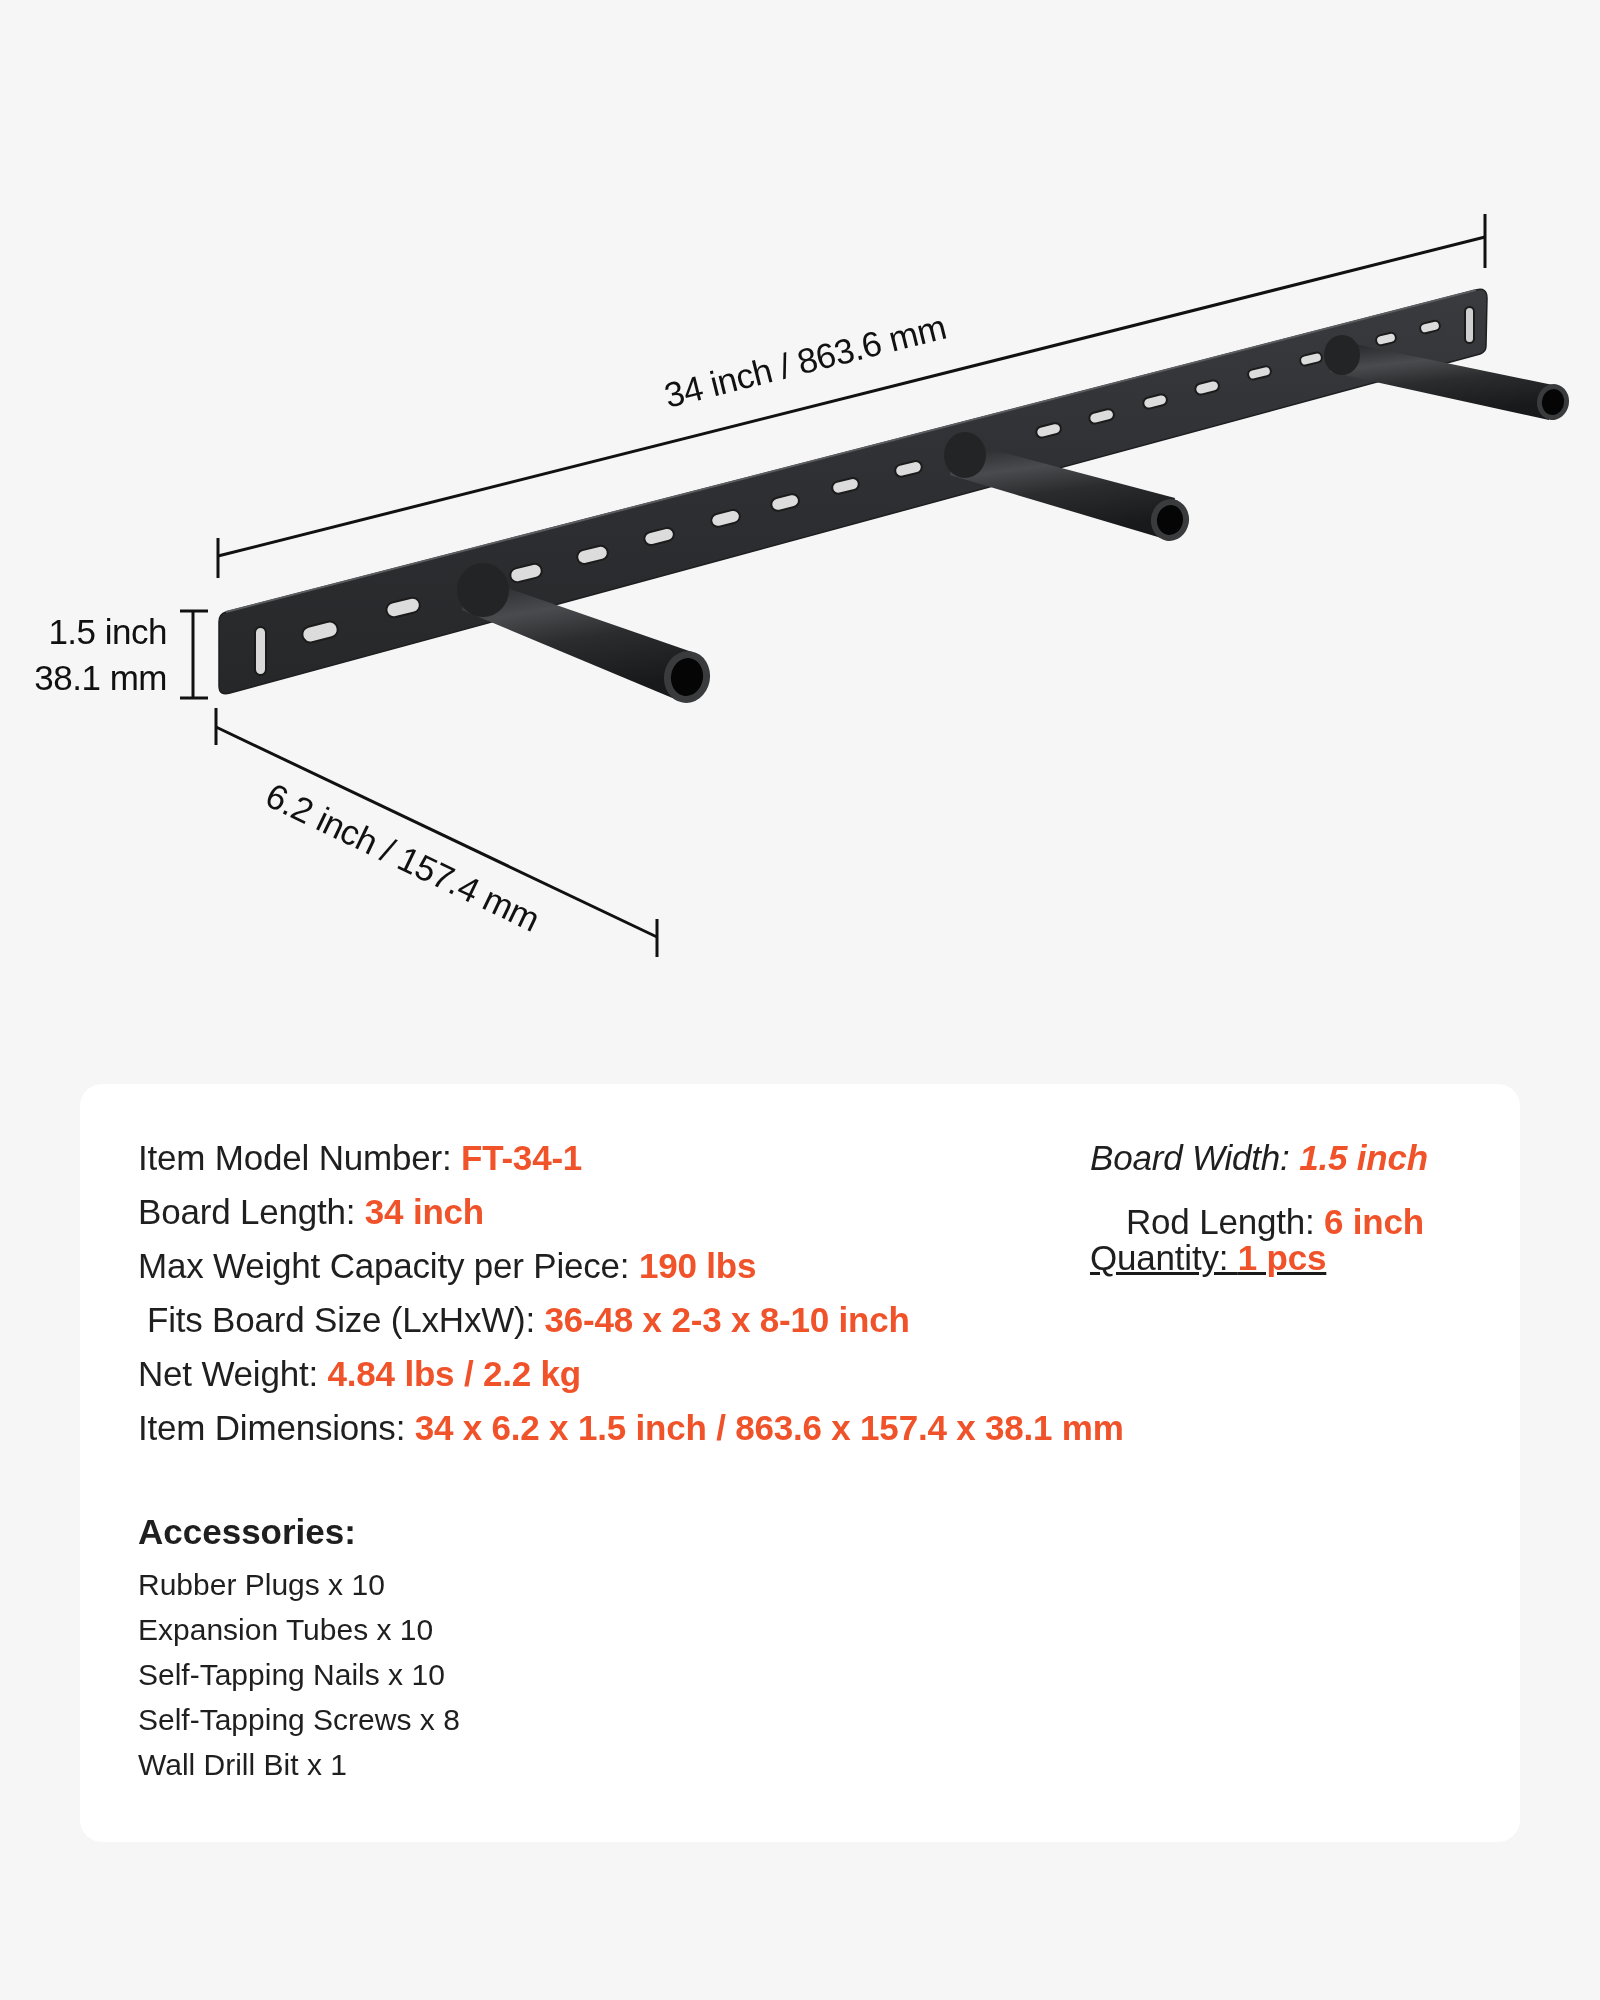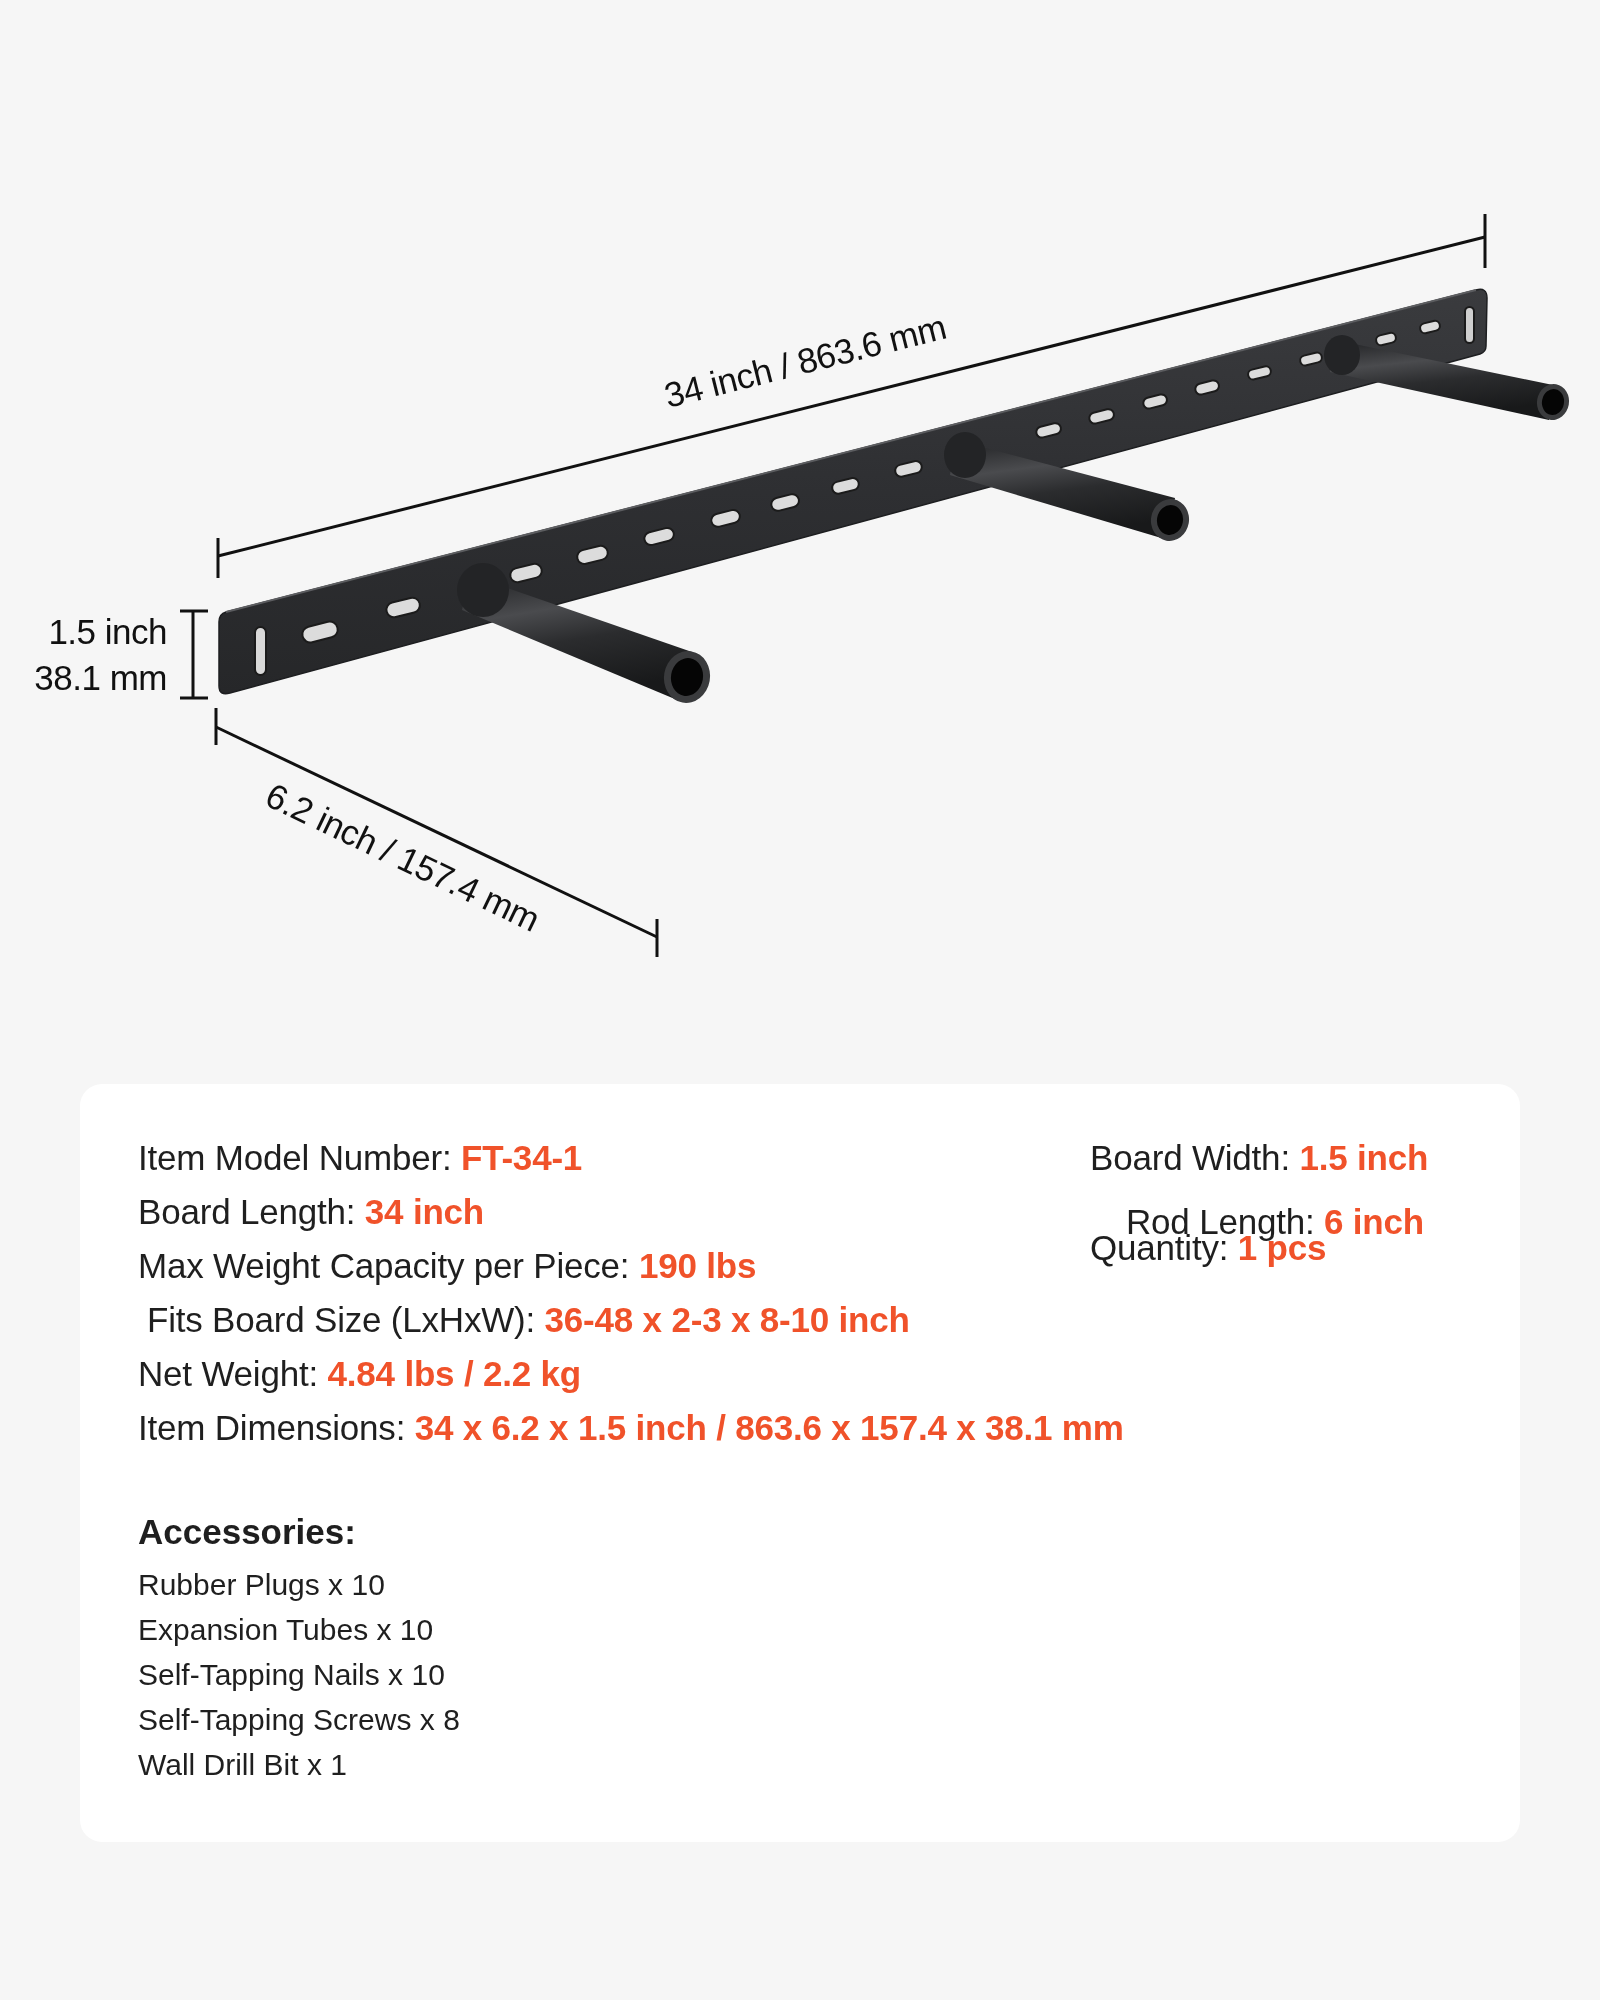--- a/index.html
+++ b/index.html
@@ -132,27 +132,27 @@
     <div class="row" style="left:9px; top:162px;">
       <span class="label">Fits Board Size (LxHxW): </span><span class="value">36-48 x 2-3 x 8-10 inch</span>
     </div>
     <div class="row" style="left:0; top:216px;">
       <span class="label">Net Weight: </span><span class="value">4.84 lbs / 2.2 kg</span>
     </div>
     <div class="row" style="left:0; top:270px;">
       <span class="label">Item Dimensions: </span><span class="value">34 x 6.2 x 1.5 inch / 863.6 x 157.4 x 38.1 mm</span>
     </div>
 
-    <div class="row" style="left:952px; top:0;">
+    <div class="row" style="left:952px; top:0;font-style:italic;">
       <span class="label">Board Width: </span><span class="value">1.5 inch</span>
     </div>
     <div class="row" style="left:988px; top:54px;margin-top:10px;">
       <span class="label">Rod Length: </span><span class="value">6 inch</span>
     </div>
-    <div class="row" style="left:952px; top:90px;">
+    <div class="row" style="left:952px; top:100px;text-decoration:underline;">
       <span class="label">Quantity: </span><span class="value">1 pcs</span>
     </div>
   </div>
 
   <div class="acc-title">Accessories:</div>
   <div class="acc-col" style="left:58px; top:478px;">
     <div>Rubber Plugs x 10</div>
     <div>Expansion Tubes x 10</div>
     <div>Self-Tapping Nails x 10</div>
     <div>Self-Tapping Screws x 8</div>

